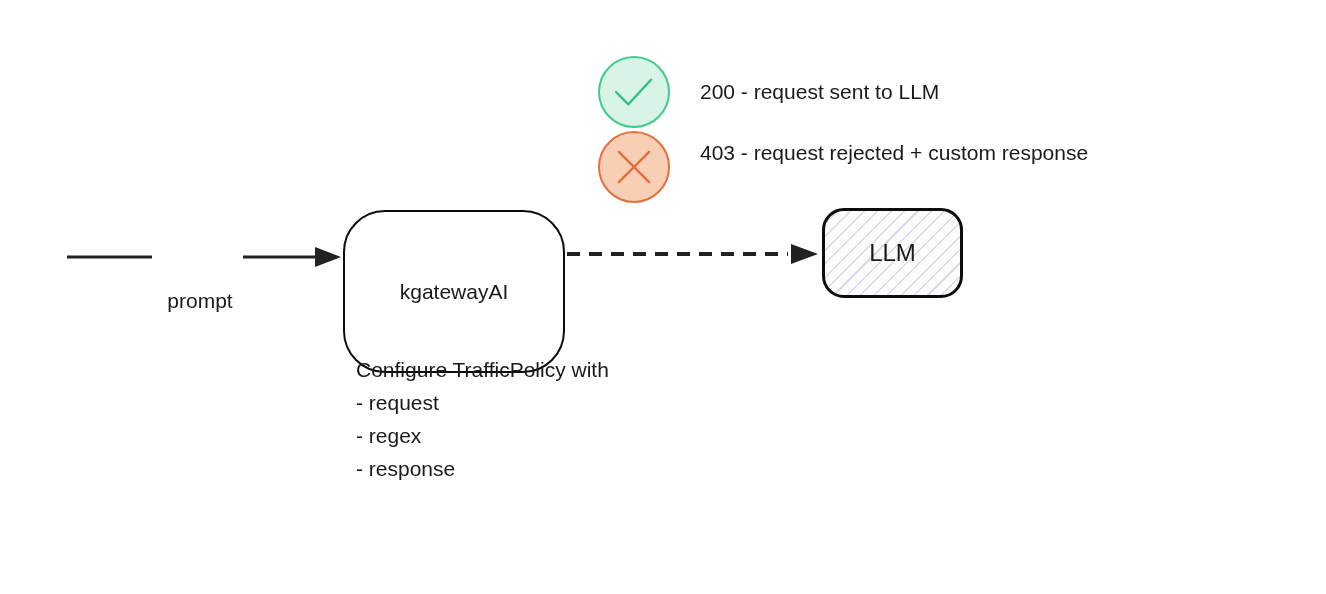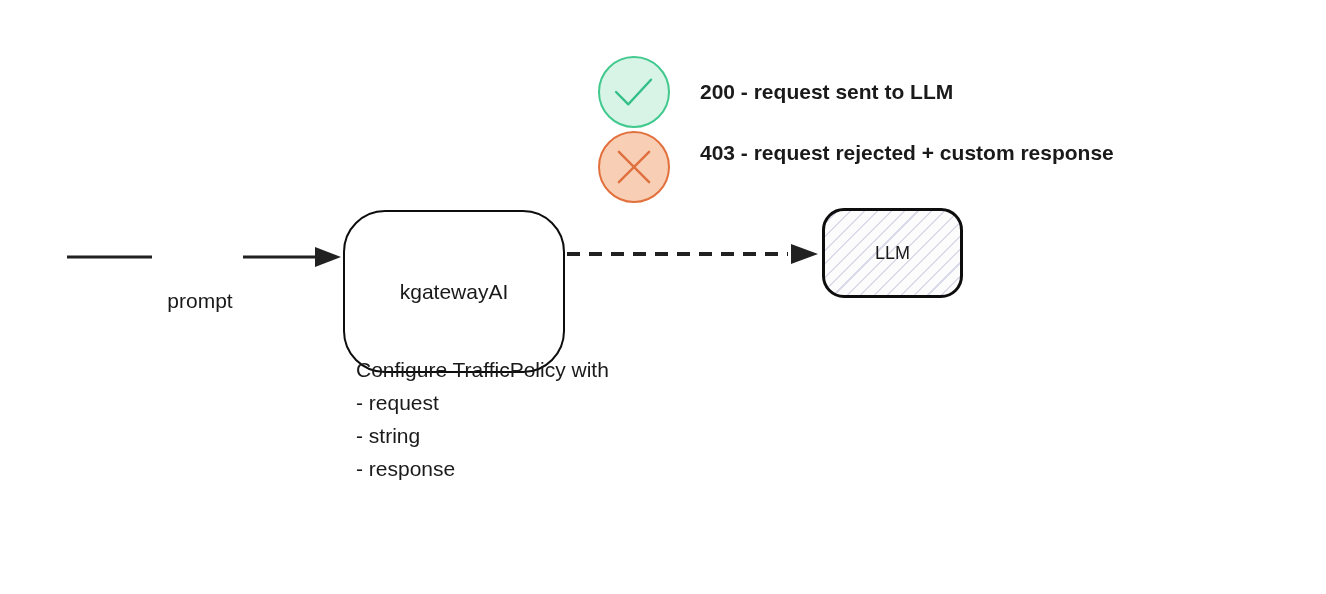--- a/index.html
+++ b/index.html
@@ -42,21 +42,21 @@
     border-radius: 42px;
     margin-top: 38px;
   }
   .llm-box {
     left: 822px;
     top: 208px;
     width: 141px;
     height: 90px;
     border: 3px solid #0d0d0d;
     border-radius: 22px;
-    font-size: 18px;
+    font-size: 24px;
     background:
       repeating-linear-gradient(135deg,
         rgba(218,218,232,0.0) 0px,
         rgba(218,218,232,0.0) 8px,
         #dadae8 8px,
         #dadae8 9.5px),
       #fcfcfd;
   }
   .prompt-label {
     position: absolute;
@@ -94,21 +94,20 @@
     top: 131px;
     background: #f8cfb5;
     border: 2px solid #e2703d;
   }
   .status-text {
     position: absolute;
     left: 700px;
     font-size: 21px;
     line-height: 24px;
     white-space: nowrap;
-    font-weight: bold;
   }
   .status-text-200 { top: 80px; }
   .status-text-403 { top: 141px; }
   .caption {
     position: absolute;
     left: 356px;
     top: 353px;
     font-size: 21px;
     line-height: 33px;
   }
@@ -147,17 +146,17 @@
     <svg viewBox="0 0 72 72">
       <line x1="20" y1="20" x2="52" y2="52" stroke="#e0713f" stroke-width="2.6" stroke-linecap="round"></line>
       <line x1="52" y1="20" x2="20" y2="52" stroke="#e0713f" stroke-width="2.6" stroke-linecap="round"></line>
     </svg>
   </div>
   <div class="status-text status-text-403">403 - request rejected + custom response</div>
 
   <div class="caption">
     <div>Configure TrafficPolicy with</div>
     <div>- request</div>
-    <div>- string</div>
+    <div>- regex</div>
     <div>- response</div>
   </div>
 
 </div>
 
 </body></html>

